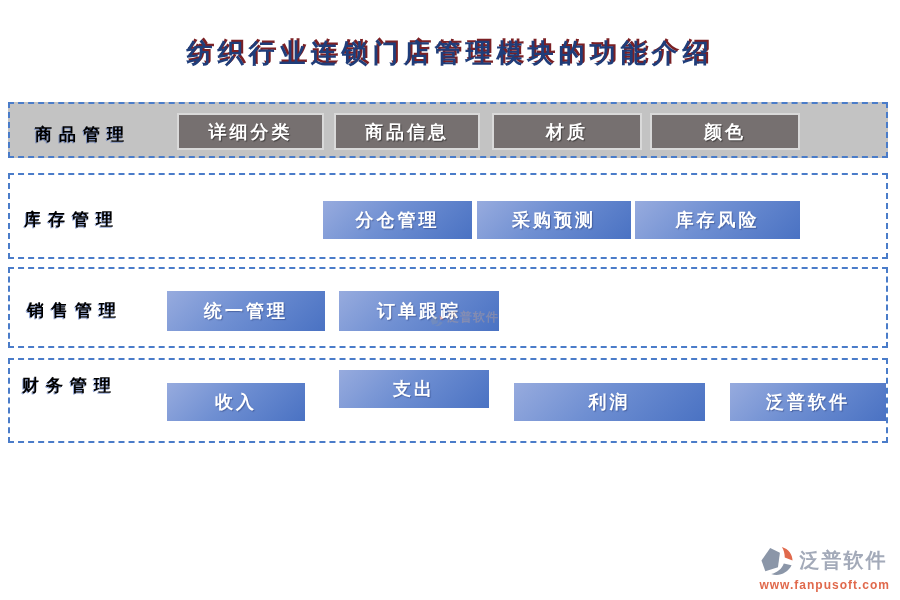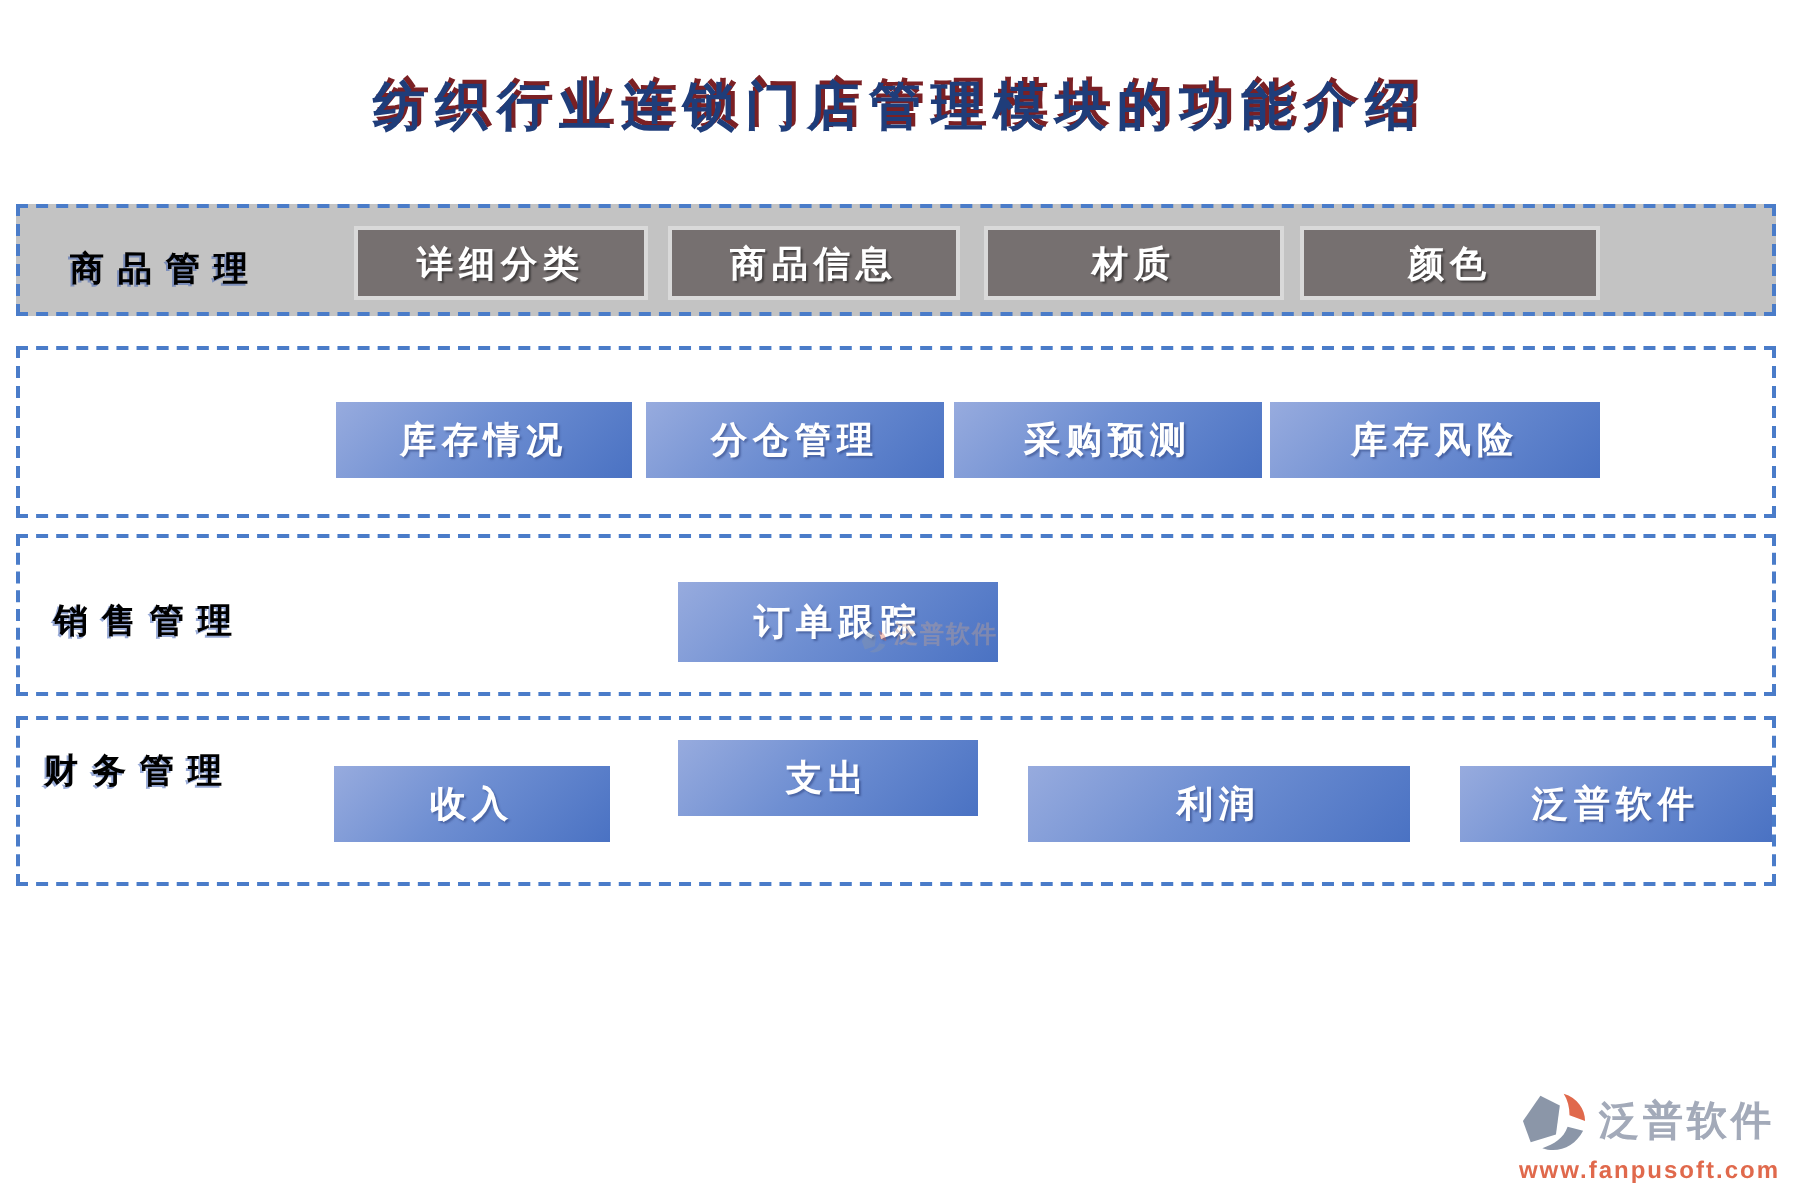--- a/index.html
+++ b/index.html
@@ -107,28 +107,29 @@
 
 <div class="row row-product">
   <div class="row-label lbl-product">商品管理</div>
   <div class="btn btn-gray b-p0">详细分类</div>
   <div class="btn btn-gray b-p1">商品信息</div>
   <div class="btn btn-gray b-p2">材质</div>
   <div class="btn btn-gray b-p3">颜色</div>
 </div>
 
 <div class="row row-inventory">
-  <div class="btn btn-blue b-i0">库存情况</div>
+  <div class="row-label lbl-inventory">库存管理</div>
   <div class="btn btn-blue b-i1">分仓管理</div>
   <div class="btn btn-blue b-i2">采购预测</div>
   <div class="btn btn-blue b-i3">库存风险</div>
 </div>
 
 <div class="row row-sales">
   <div class="row-label lbl-sales">销售管理</div>
+  <div class="btn btn-blue b-s0">统一管理</div>
   <div class="btn btn-blue b-s1">订单跟踪</div>
   <div class="watermark">
     <svg width="14" height="13" viewBox="0 0 36 34">
       <path d="M2,17 L11,4 L21,9 L19,24 L6,28 Z" fill="#8b96a8"></path>
       <path d="M23,3 C30,5 34,11 34,17 L26,14 C26,10 25,6 23,3 Z" fill="#e0694c"></path>
       <path d="M12,31 C20,34 29,30 33,22 L25,20 C23,26 18,29 12,31 Z" fill="#8b96a8"></path>
     </svg>
     <div>
       <div class="wm-text">泛普软件</div>
       <div class="wm-sub">&nbsp;</div>

